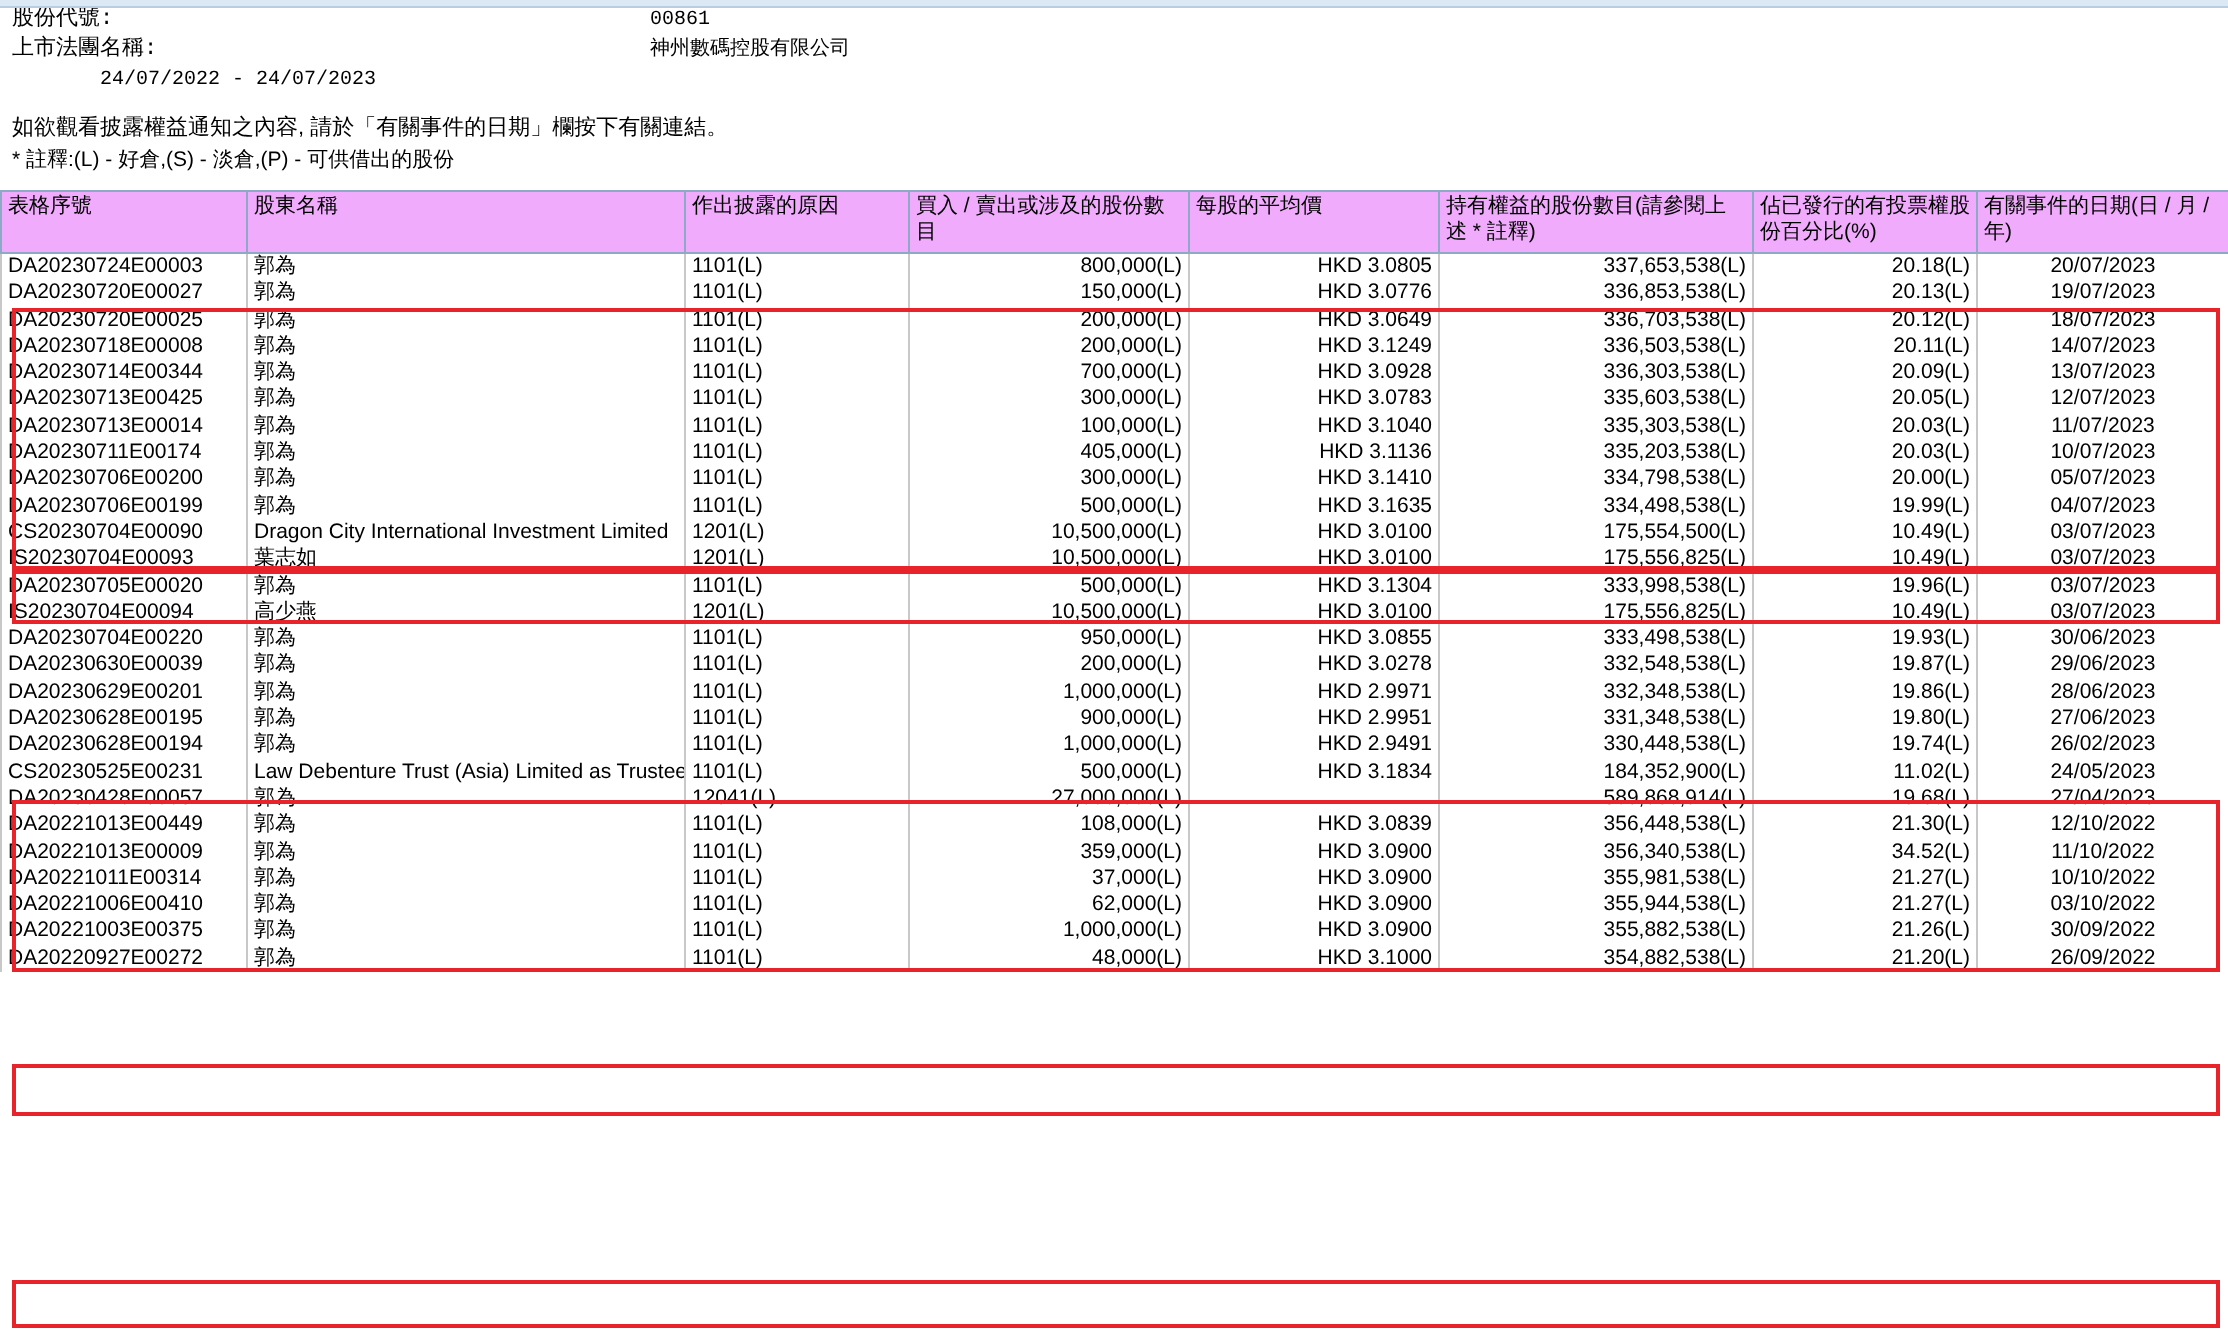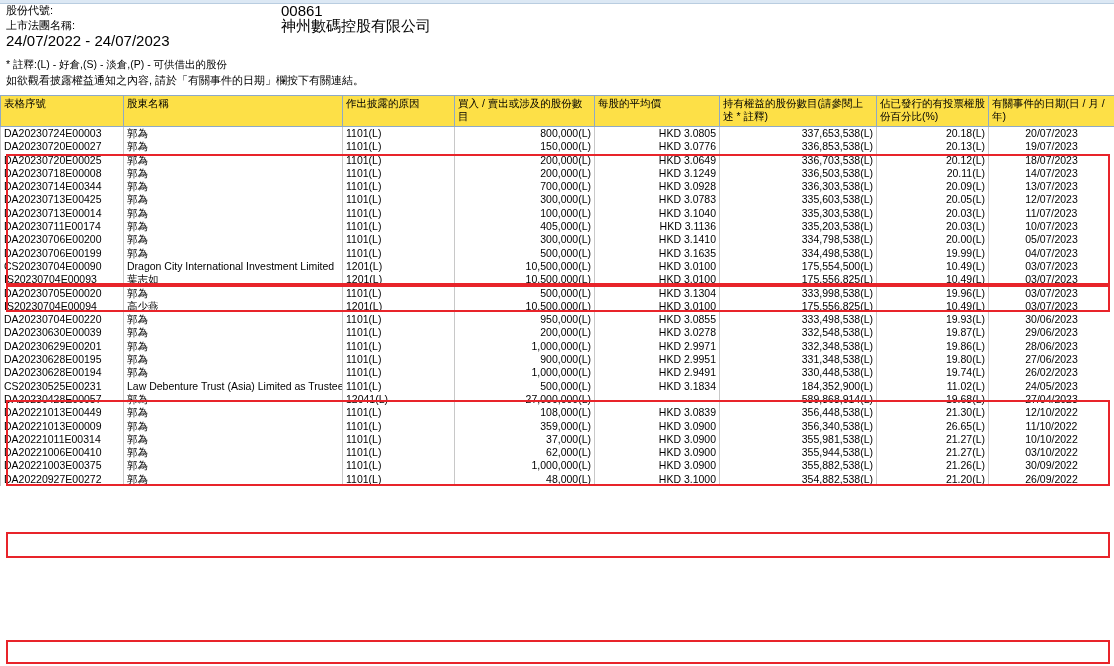--- a/index.html
+++ b/index.html
@@ -24,28 +24,30 @@
 
   
   .info {
     padding: 3px 0 0 6px;
   }
   .info-row {
     display: flex;
     align-items: flex-start;
     line-height: 15px;
     height: 15px;
+    font-family: Liberation Mono, monospace;
   }
   .info-label {
     width: 275px;
     flex: 0 0 275px;
     font-size: 11px;
   }
   .info-value {
-    font-size: 15px;
+    font-size: 10px;
+    margin-left: 44px;
   }
 
   .notes {
     padding: 8px 0 0 6px;
   }
   .note-line {
     line-height: 16px;
     font-size: 11px;
   }
   .note-line.small {
@@ -53,21 +55,21 @@
   }
 
   
   table.disclosure {
     border-collapse: collapse;
     width: 1114px;
     table-layout: fixed;
     margin-top: 7px;
   }
   table.disclosure th {
-    background: #fde047;
+    background: #f0abfc;
     border: 1px solid #8ea9c6;
     font-weight: normal;
     font-size: 10.5px;
     text-align: left;
     vertical-align: top;
     padding: 1px 3px;
     line-height: 13px;
     height: 28px;
   }
   table.disclosure td {
@@ -134,22 +136,22 @@
     <div class="info-row">
       <div class="info-label">上市法團名稱:</div>
       <div class="info-value">神州數碼控股有限公司</div>
     </div>
     <div class="info-row">
       <div class="info-value">24/07/2022 - 24/07/2023</div>
     </div>
   </div>
 
   <div class="notes">
+    <div class="note-line">如欲觀看披露權益通知之內容, 請於「有關事件的日期」欄按下有關連結。</div>
     <div class="note-line small">* 註釋:(L) - 好倉,(S) - 淡倉,(P) - 可供借出的股份</div>
-    <div class="note-line">如欲觀看披露權益通知之內容, 請於「有關事件的日期」欄按下有關連結。</div>
   </div>
 
   <table class="disclosure">
     <colgroup>
       <col class="c0">
         <col class="c1">
         <col class="c2">
         <col class="c3">
       <col class="c4">
         <col class="c5">
@@ -389,21 +391,21 @@
           <td class="num">21.30(L)</td>
           <td class="ctr">12/10/2022</td>
         </tr>
         <tr>
           <td>DA20221013E00009</td>
           <td class="wrap">郭為</td>
           <td>1101(L)</td>
           <td class="num">359,000(L)</td>
           <td class="num">HKD 3.0900</td>
           <td class="num">356,340,538(L)</td>
-          <td class="num">26.65(L)</td>
+          <td class="num">34.52(L)</td>
           <td class="ctr">11/10/2022</td>
         </tr>
         <tr>
           <td>DA20221011E00314</td>
           <td class="wrap">郭為</td>
           <td>1101(L)</td>
           <td class="num">37,000(L)</td>
           <td class="num">HKD 3.0900</td>
           <td class="num">355,981,538(L)</td>
           <td class="num">21.27(L)</td>

